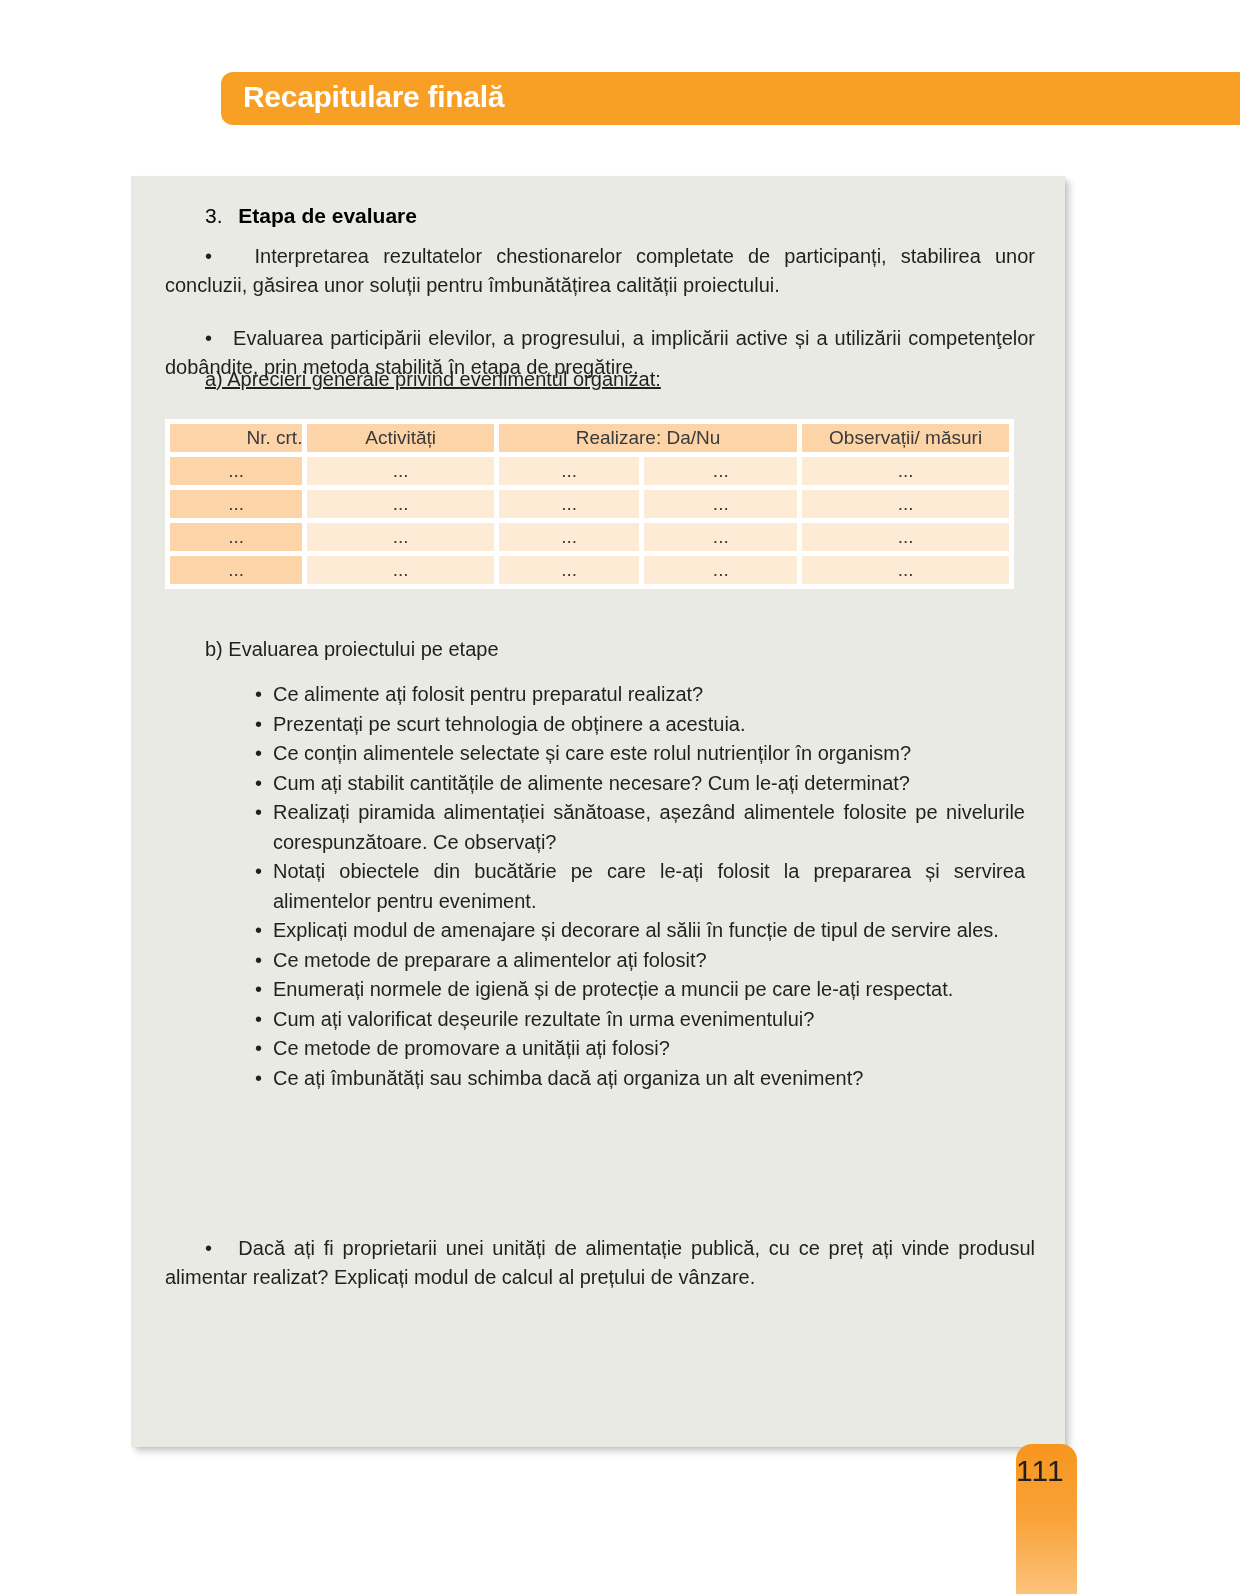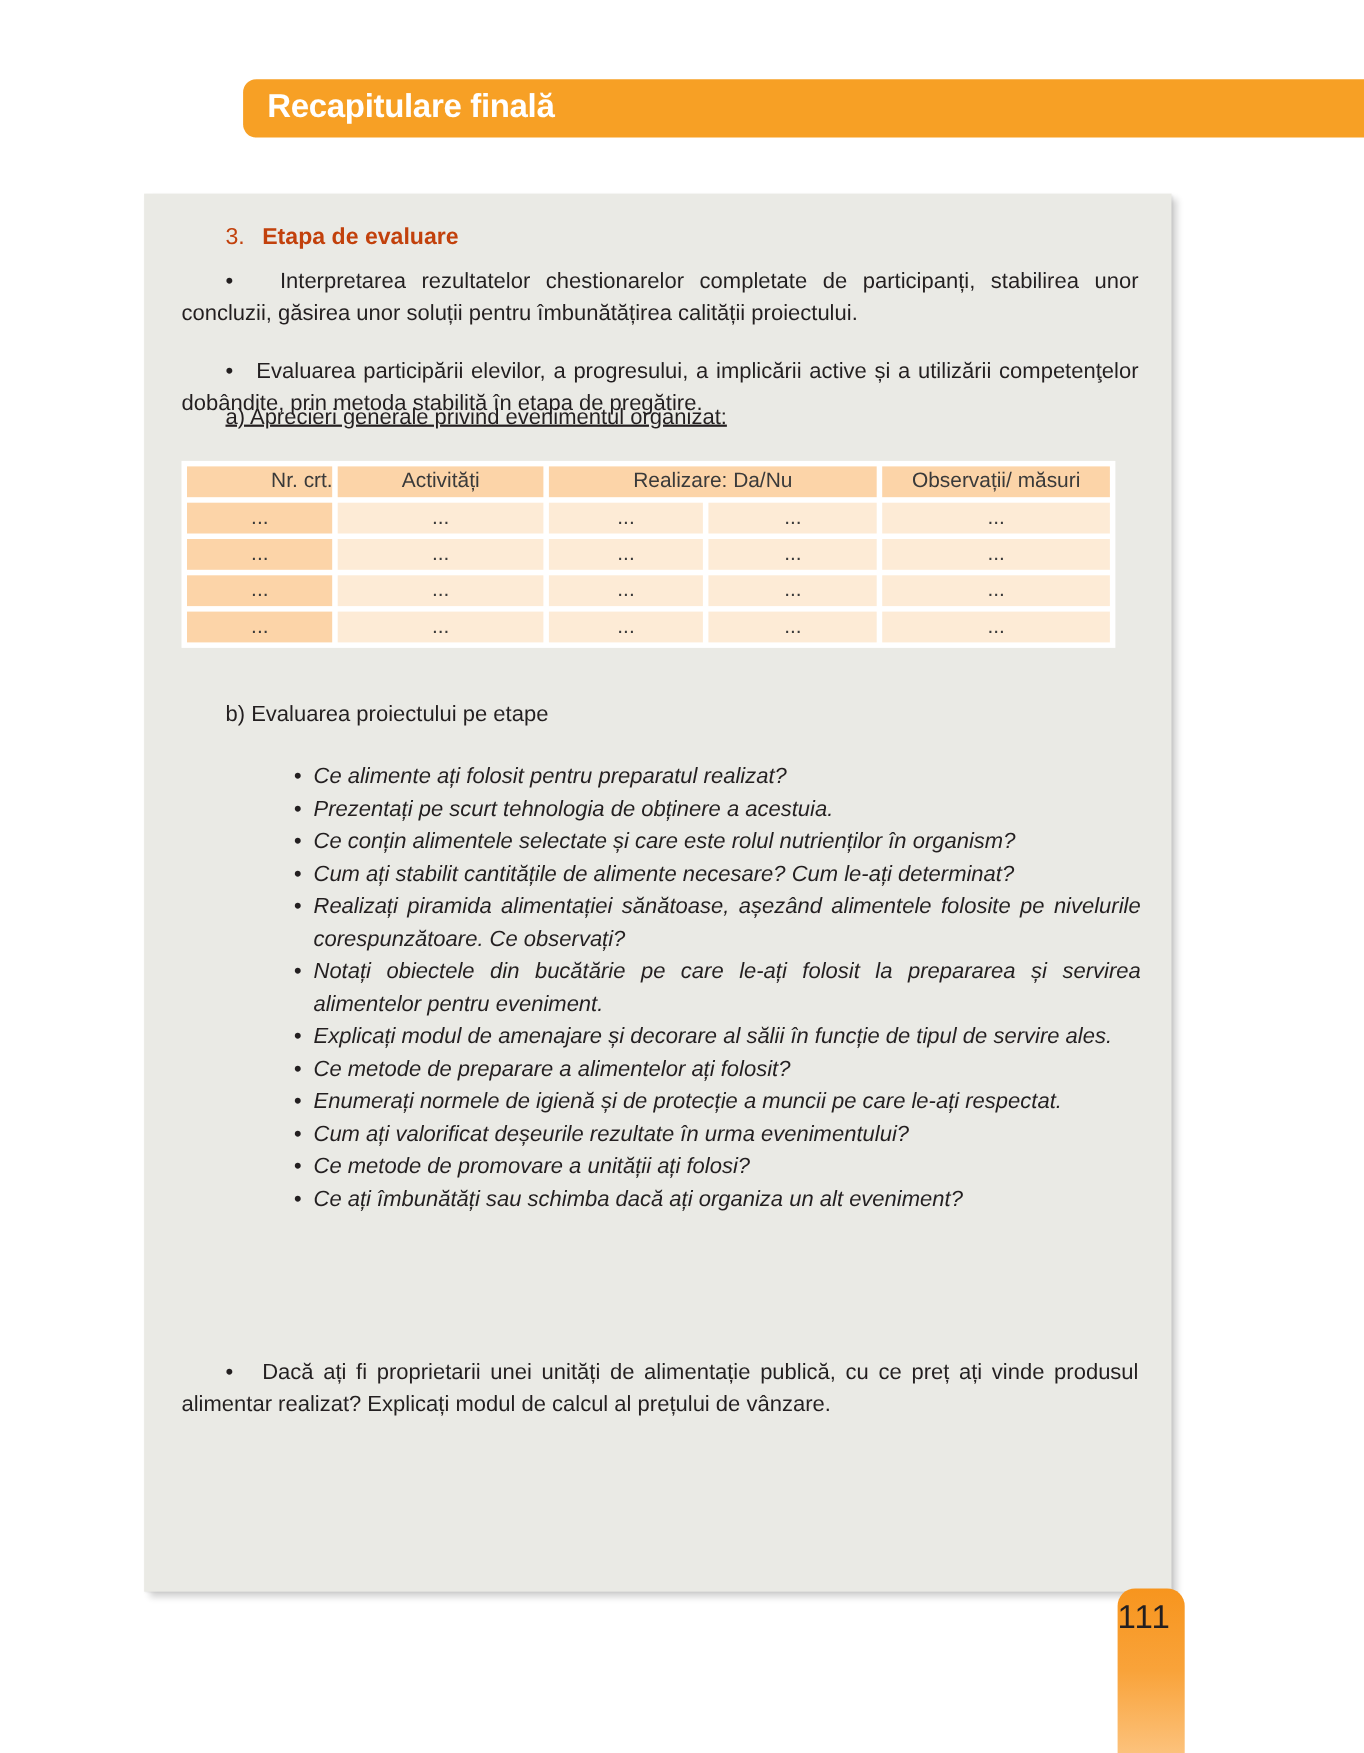--- a/index.html
+++ b/index.html
@@ -17,43 +17,43 @@
     position:absolute; left:22px; top:8px;
     font-size:30px; font-weight:bold; color:#ffffff; letter-spacing:-0.3px;
     font-family:"Liberation Sans", sans-serif;
   }
   .panel {
     position:absolute; left:131px; top:176px; width:934px; height:1271px;
     background:#eaeae5;
     box-shadow: 5px 5px 6px rgba(0,0,0,0.18), 1px 1px 2px rgba(0,0,0,0.08);
   }
   .section-title {
-    position:absolute; left:74px; top:28px; font-size:21px; color:#c2410c;
+    position:absolute; left:74px; top:28px; font-size:21px; color:#000000;
   }
   .section-title .num { font-weight:normal; margin-right:10px; }
   .section-title .txt { font-weight:bold; }
   .para {
     position:absolute; left:34px; width:870px; font-size:20px; line-height:29px;
     text-align:justify; color:#231f20;
   }
   .para .ind { display:inline-block; width:40px; }
   .sub-label { position:absolute; left:74px; font-size:20px; color:#231f20; }
   table.eval {
     position:absolute; left:34px; top:243px; width:849px;
     border-collapse:separate; border-spacing:5px; background:#ffffff;
   }
   table.eval td {
     height:28px; text-align:center; font-size:19px; color:#3a3a3a; padding:0;
   }
   table.eval tr.head td { background:#fcd4a8; height:28px; }
   table.eval td.first { background:#fcd4a8; }
   table.eval td.light { background:#fdebd6; }
   .qlist {
-    position:absolute; left:120px; top:500px; width:770px; margin:16px; padding:0; list-style:none;
-    font-size:20px; line-height:29.5px;font-style:italic;
+    position:absolute; left:120px; top:500px; width:770px; margin:4px; padding:0; list-style:none;
+    font-size:20px; line-height:29.5px;
   }
   .qlist li { padding-left:18px; text-indent:-18px; text-align:justify; }
   .qlist li .b { display:inline-block; width:18px; text-indent:0; }
   .page-tab {
     position:absolute; left:1016px; top:1444px; width:61px; height:150px;
     border-radius:16px 16px 0 0;
     background:linear-gradient(to bottom, #f7951e 0%, #f9a33a 50%, #fcc27c 100%);
   }
   .page-num {
     position:absolute; left:0; width:61px; top:10px; text-align:left;

